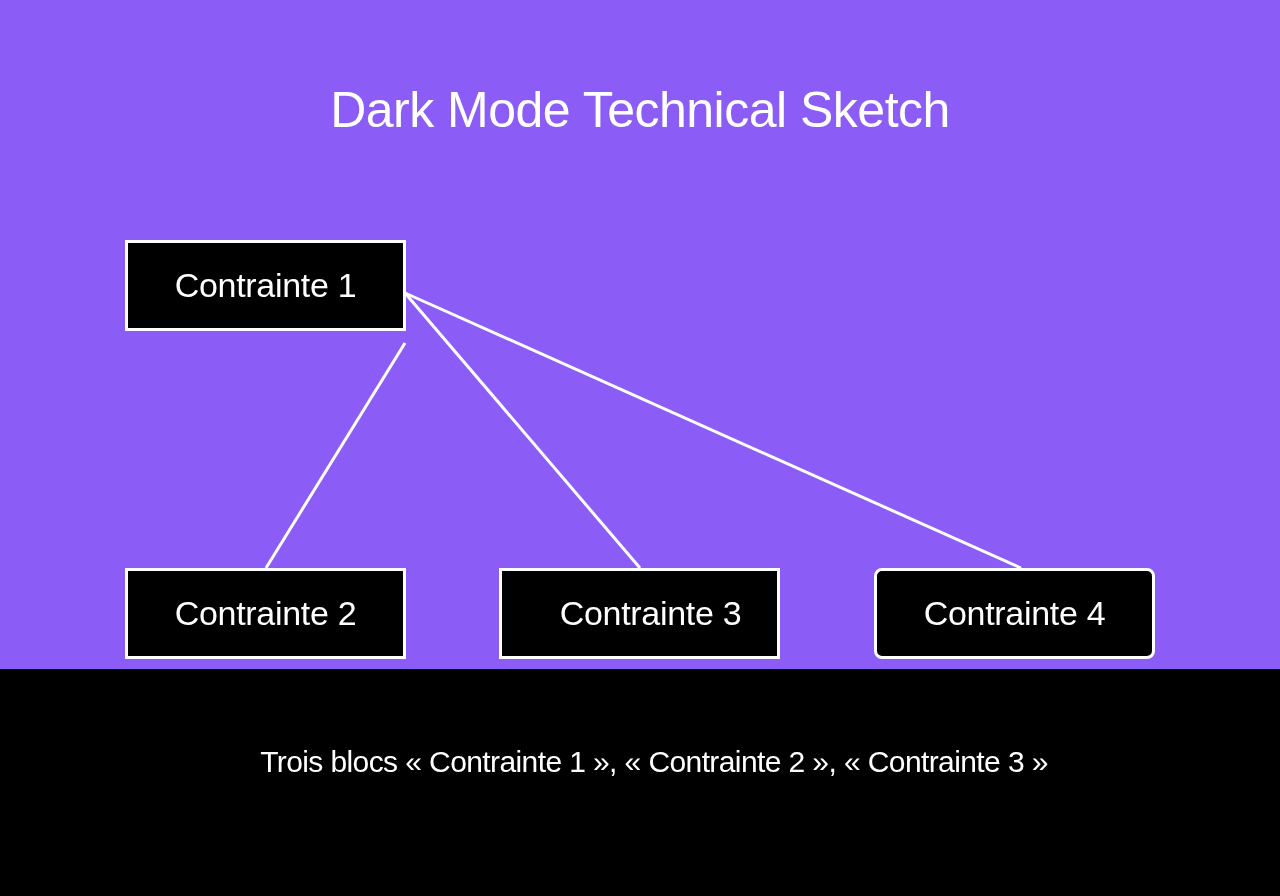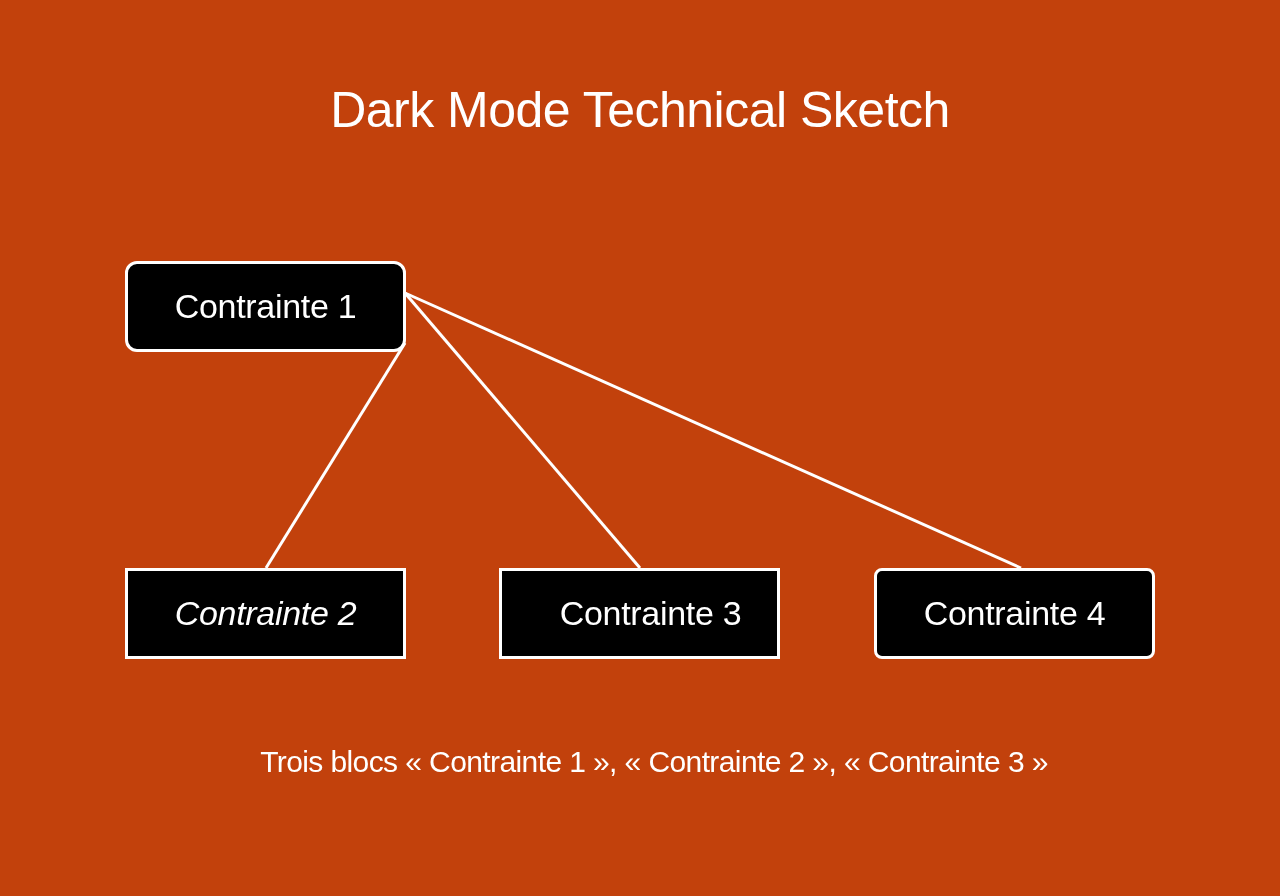--- a/index.html
+++ b/index.html
@@ -6,22 +6,22 @@
       margin: 0;
       padding: 0;
       background: #000000;
       width: 1280px;
       height: 896px;
       overflow: hidden;
     }
     .canvas {
       position: relative;
       width: 1280px;
-      height: 896px;
-      background: #c2410c;
+      height: 669px;
+      background: #8b5cf6;
       color: #ffffff;
       font-family: "Liberation Sans", sans-serif;
     }
     .title {
       position: absolute;
       left: 0;
       top: 78px;
       width: 1280px;
       text-align: center;
       font-size: 50px;
@@ -43,22 +43,22 @@
       box-sizing: border-box;
       border: 3px solid #ffffff;
       background: #000000;
       display: flex;
       align-items: center;
       justify-content: center;
       font-size: 34px;
       color: #ffffff;
       letter-spacing: -0.3px;
     }
-    .node.n1 { left: 125px; top: 261px; width: 281px; height: 91px; border-radius: 12px; }
-    .node.n2 { left: 125px; top: 568px; width: 281px; height: 91px; font-style: italic; }
+    .node.n1 { left: 125px; top: 240px; width: 281px; height: 91px; }
+    .node.n2 { left: 125px; top: 568px; width: 281px; height: 91px; }
     .node.n3 { left: 499px; top: 568px; width: 281px; height: 91px; padding-left: 22px; }
     .node.n4 { left: 874px; top: 568px; width: 281px; height: 91px; border-radius: 8px; }
     .caption {
       position: absolute;
       left: 0;
       top: 741px;
       width: 1280px;
       text-align: center;
       font-size: 30px;
       line-height: 42px;

